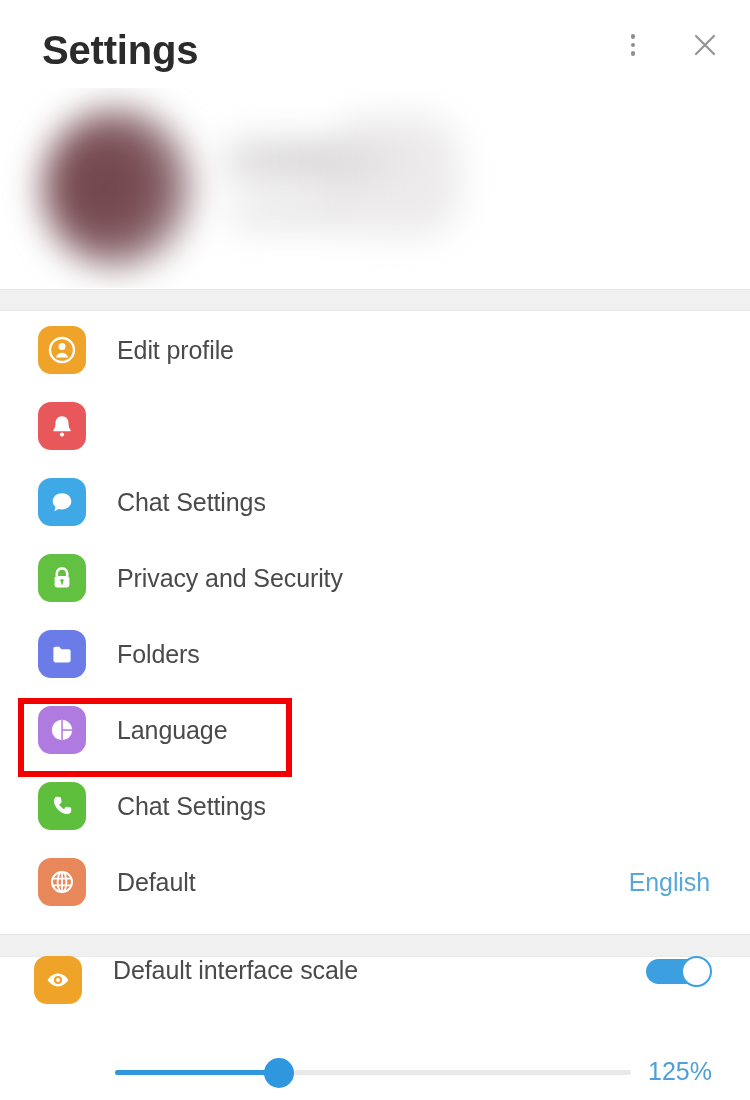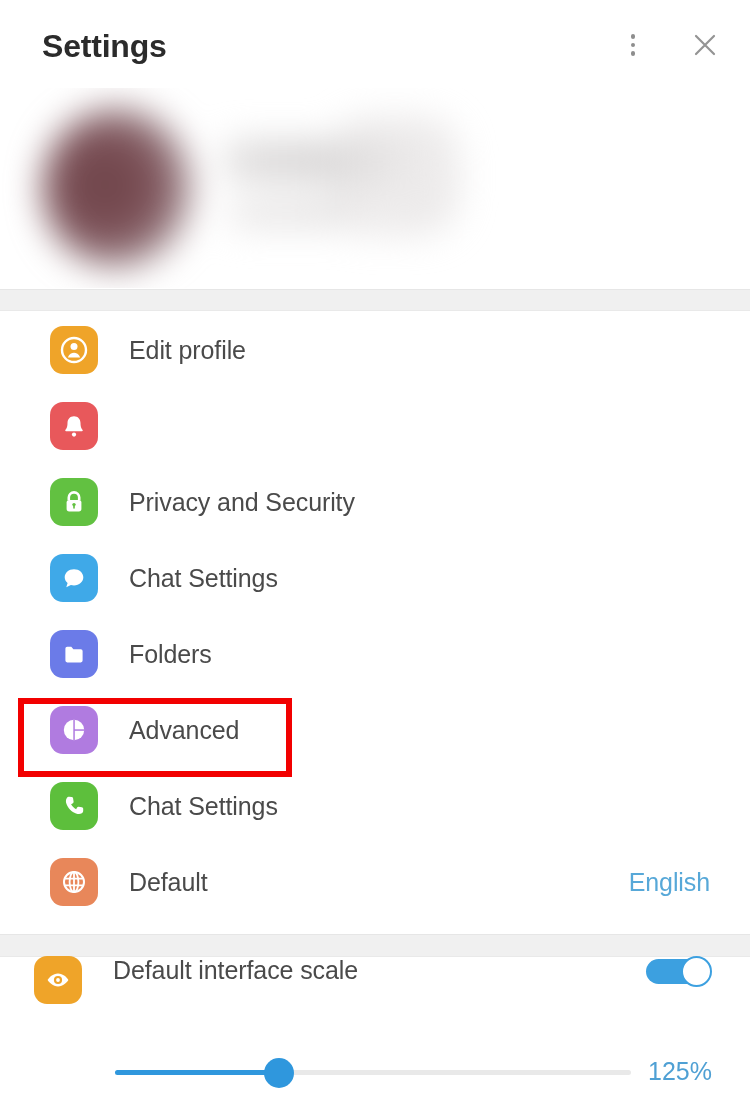--- a/index.html
+++ b/index.html
@@ -20,21 +20,21 @@
     position: absolute;
     left: 0; top: 0;
     width: 750px;
     height: 90px;
     background: #ffffff;
   }
   .header-title {
     position: absolute;
     left: 42px;
     top: 28px;
-    font-size: 32px;
+    font-size: 40px;
     font-weight: 700;
     color: #2b2b2b;
     letter-spacing: -0.2px;
   }
   .header-actions {
     position: absolute;
     right: 28px;
     top: 28px;
     display: flex;
     align-items: center;
@@ -132,21 +132,21 @@
     position: absolute;
     left: 0;
     top: 312px;
     width: 750px;
   }
   .row {
     position: relative;
     height: 76px;
     display: flex;
     align-items: center;
-    padding-left: 50px;
+    padding-left: 38px;
     box-sizing: border-box;
     cursor: pointer;
   }
   .ico {
     width: 48px;
     height: 48px;
     border-radius: 13px;
     flex: 0 0 48px;
     display: flex;
     align-items: center;
@@ -310,58 +310,58 @@
   <div class="row">
     <div class="ico" style="background:#E8585B">
       <svg width="30" height="30" viewBox="0 0 30 30">
         <path d="M15 5.2c-3.9 0-6.5 2.9-6.5 6.8 0 4.4-1.3 6-2.1 7 -.4.5-.1 1.2.6 1.2h16c.7 0 1-.7.6-1.2 -.8-1-2.1-2.6-2.1-7 0-3.9-2.6-6.8-6.5-6.8z" fill="#fff"></path>
         <circle cx="15" cy="23.6" r="2.1" fill="#fff"></circle>
       </svg>
     </div>
   </div>
 
   <div class="row">
+    <div class="ico" style="background:#3FA9E8">
+      <svg width="30" height="30" viewBox="0 0 30 30">
+        <path d="M15 6.2c5.2 0 9.3 3.5 9.3 8.1 0 4.6-4.1 8.1-9.3 8.1 -1.1 0-2.1-.1-3.1-.4l-4.6 2.2 1.3-4.1c-1.8-1.5-2.9-3.6-2.9-5.8 0-4.6 4.1-8.1 9.3-8.1z" fill="#fff"></path>
+      </svg>
+    </div>
+    <div class="row-label">Chat Settings</div>
+  </div>
+
+  <div class="row">
     <div class="ico" style="background:#62C141">
       <svg width="30" height="30" viewBox="0 0 30 30">
         <path d="M9.8 13.2v-2.6a5.2 5.2 0 0 1 10.4 0v2.6" fill="none" stroke="#fff" stroke-width="2.6"></path>
         <rect x="7.6" y="13" width="14.8" height="11.4" rx="2.6" fill="#fff"></rect>
         <circle cx="15" cy="17.6" r="1.7" fill="#62C141"></circle>
         <rect x="14.2" y="18.4" width="1.6" height="3.4" rx="0.8" fill="#62C141"></rect>
       </svg>
     </div>
     <div class="row-label">Privacy and Security</div>
   </div>
 
   <div class="row">
-    <div class="ico" style="background:#3FA9E8">
-      <svg width="30" height="30" viewBox="0 0 30 30">
-        <path d="M15 6.2c5.2 0 9.3 3.5 9.3 8.1 0 4.6-4.1 8.1-9.3 8.1 -1.1 0-2.1-.1-3.1-.4l-4.6 2.2 1.3-4.1c-1.8-1.5-2.9-3.6-2.9-5.8 0-4.6 4.1-8.1 9.3-8.1z" fill="#fff"></path>
-      </svg>
-    </div>
-    <div class="row-label">Chat Settings</div>
-  </div>
-
-  <div class="row">
     <div class="ico" style="background:#6B7BE8">
       <svg width="30" height="30" viewBox="0 0 30 30">
         <path d="M6.4 9.6a1.8 1.8 0 0 1 1.8-1.8h4.1l2.1 2.4h7.4a1.8 1.8 0 0 1 1.8 1.8v9.6a1.8 1.8 0 0 1-1.8 1.8H8.2a1.8 1.8 0 0 1-1.8-1.8z" fill="#fff"></path>
       </svg>
     </div>
     <div class="row-label">Folders</div>
   </div>
 
   <div class="row">
     <div class="ico" style="background:#B07BE0">
       <svg width="30" height="30" viewBox="0 0 30 30">
         <circle cx="15" cy="15" r="10.2" fill="#fff"></circle>
         <rect x="14.3" y="4.8" width="1.5" height="20.4" fill="#B07BE0"></rect>
         <rect x="15" y="14.3" width="10.5" height="1.5" fill="#B07BE0"></rect>
       </svg>
     </div>
-    <div class="row-label">Advanced</div>
+    <div class="row-label">Language</div>
   </div>
 
   <div class="row">
     <div class="ico" style="background:#5DBF3C">
       <svg width="30" height="30" viewBox="0 0 30 30">
         <path d="M10.2 5.8c-1 0-1.9.5-2.5 1.4 -1 1.5-1 3.6-.2 5.8 1.5 4.3 5.2 8 9.5 9.5 2.2.8 4.3.8 5.8-.2 .9-.6 1.4-1.5 1.4-2.5v-2.1c0-.8-.6-1.4-1.3-1.5l-3.3-.5c-.6-.1-1.2.2-1.5.7l-1 1.8c-2.1-1.1-3.9-2.9-5-5l1.8-1c.5-.3.8-.9.7-1.5l-.5-3.3c-.1-.7-.7-1.3-1.5-1.3z" fill="#fff"></path>
       </svg>
     </div>
     <div class="row-label">Chat Settings</div>
   </div>

